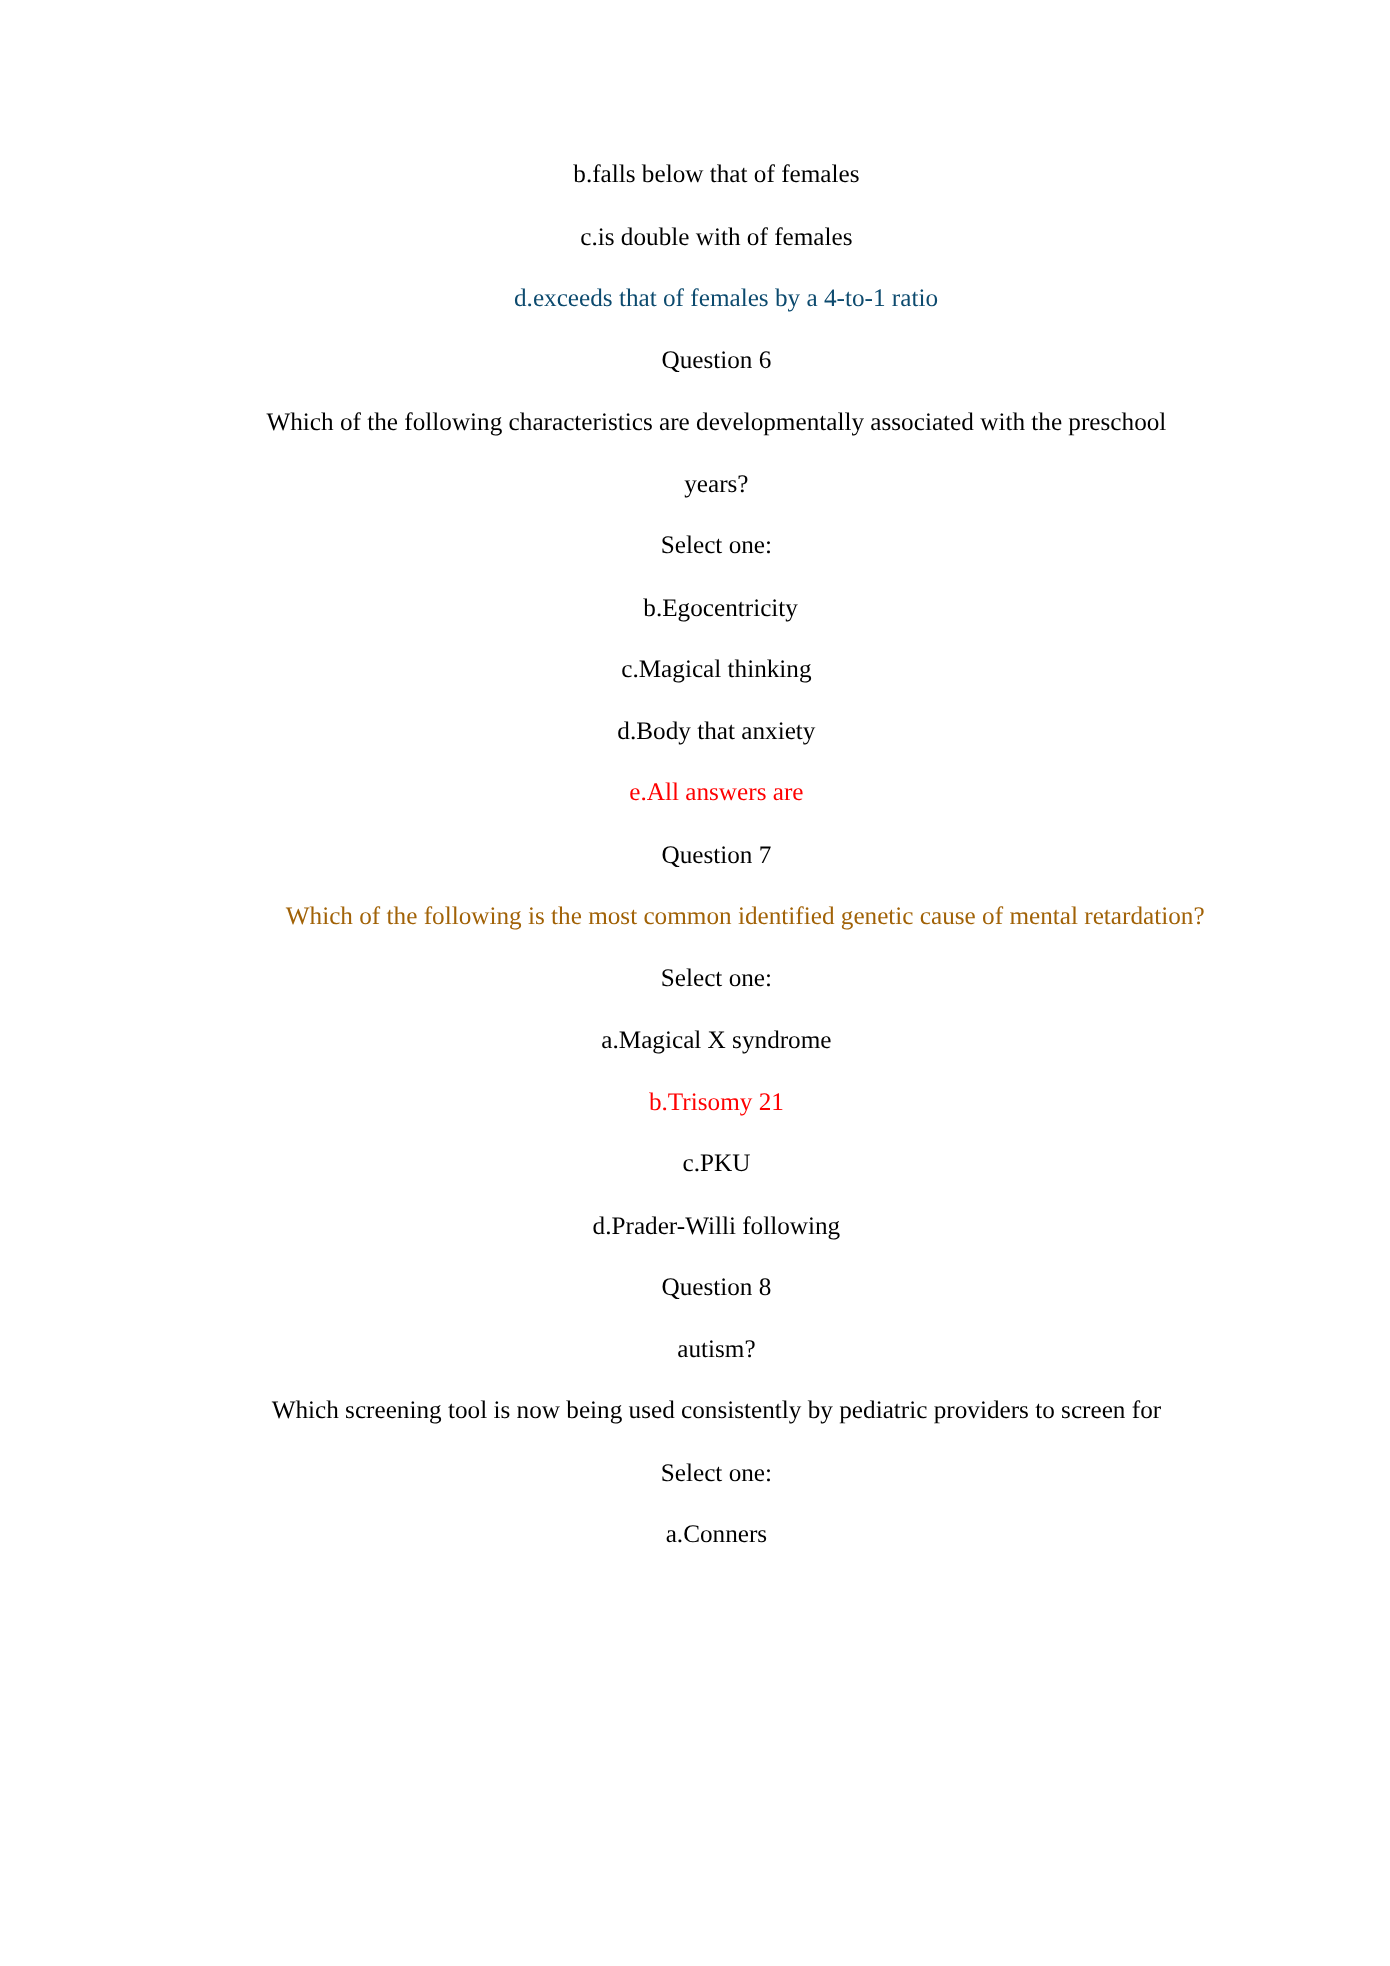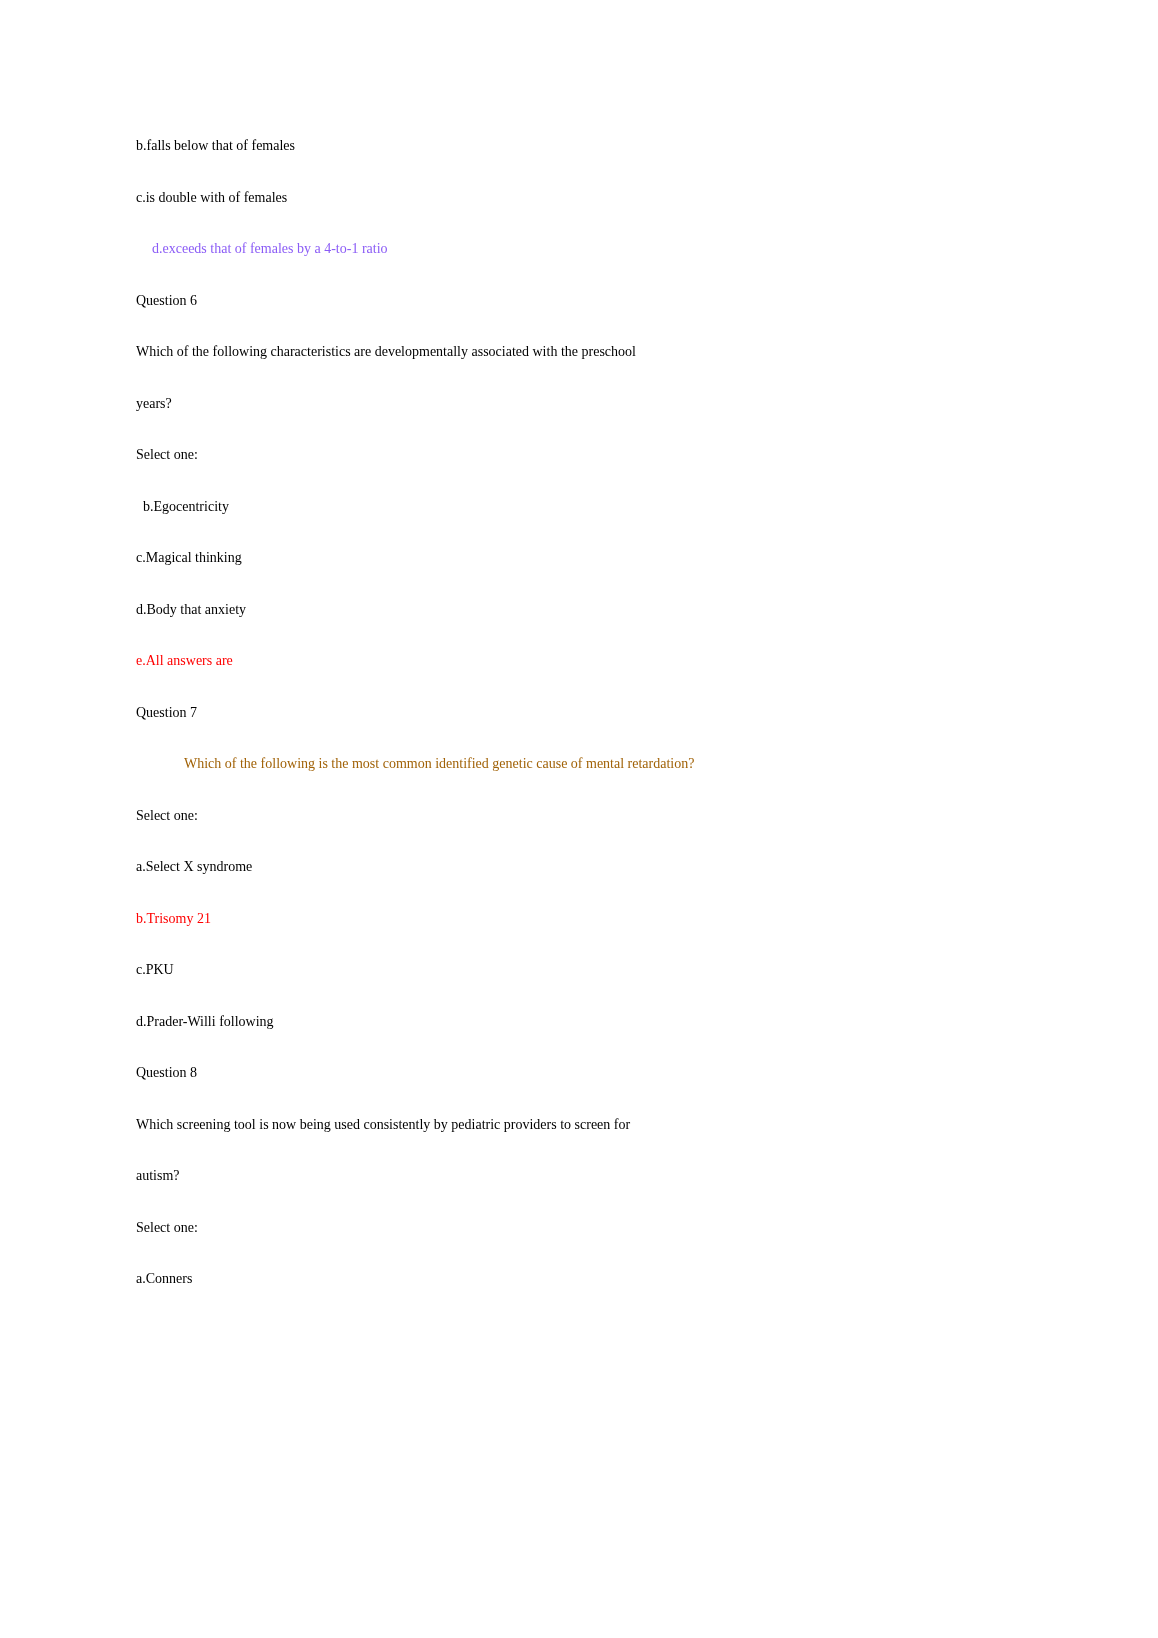--- a/index.html
+++ b/index.html
@@ -15,49 +15,50 @@
   }
   .page {
     box-sizing: border-box;
     width: 1158px;
     height: 1638px;
     padding: 120px 100px 0 136px;
     background: #ffffff;
   }
   p.line {
     margin: 0;
-    font-size: 14px;
+    font-size: 21px;
     line-height: 51.5px;
     color: #000000;
     white-space: pre;
+    text-align: center;
   }
   p.line.indent {
     padding-left: 7px;
   }
 </style>
 </head>
 <body>
 
 <main class="page" style="background: rgb(255, 255, 255);">
     <p class="line" style="color: rgb(0, 0, 0);">b.falls below that of females</p>
     <p class="line" style="color: rgb(0, 0, 0);">c.is double with of females</p>
-    <p class="line" style="color: #8b5cf6; margin-left: 16px;">d.exceeds that of females by a 4-to-1 ratio</p>
+    <p class="line" style="color: #0c4a6e; margin-left: 16px;">d.exceeds that of females by a 4-to-1 ratio</p>
     <p class="line" style="color: rgb(0, 0, 0);">Question 6</p>
     <p class="line" style="color: rgb(0, 0, 0);">Which of the following characteristics are developmentally associated with the preschool</p>
     <p class="line" style="color: #000000;">years?</p>
     <p class="line" style="color: rgb(0, 0, 0);">Select one:</p>
     <p class="line indent" style="color: rgb(0, 0, 0);">b.Egocentricity</p>
     <p class="line" style="color: rgb(0, 0, 0);">c.Magical thinking</p>
     <p class="line" style="color: rgb(0, 0, 0);">d.Body that anxiety</p>
     <p class="line" style="color: rgb(254, 0, 0);">e.All answers are</p>
     <p class="line" style="color: rgb(0, 0, 0);">Question 7</p>
     <p class="line" style="color: #a16207; margin-left: 48px;">Which of the following is the most common identified genetic cause of mental retardation?</p>
     <p class="line" style="color: rgb(0, 0, 0);">Select one:</p>
-    <p class="line" style="color: rgb(0, 0, 0);">a.Select X syndrome</p>
+    <p class="line" style="color: rgb(0, 0, 0);">a.Magical X syndrome</p>
     <p class="line" style="color: rgb(254, 0, 0);">b.Trisomy 21</p>
     <p class="line" style="color: rgb(0, 0, 0);">c.PKU</p>
     <p class="line" style="color: rgb(0, 0, 0);">d.Prader-Willi following</p>
     <p class="line" style="color: rgb(0, 0, 0);">Question 8</p>
+    <p class="line" style="color: rgb(0, 0, 0);">autism?</p>
     <p class="line" style="color: rgb(0, 0, 0);">Which screening tool is now being used consistently by pediatric providers to screen for</p>
-    <p class="line" style="color: rgb(0, 0, 0);">autism?</p>
     <p class="line" style="color: rgb(0, 0, 0);">Select one:</p>
     <p class="line" style="color: rgb(0, 0, 0);">a.Conners</p>
   </main>
 
 </body></html>

